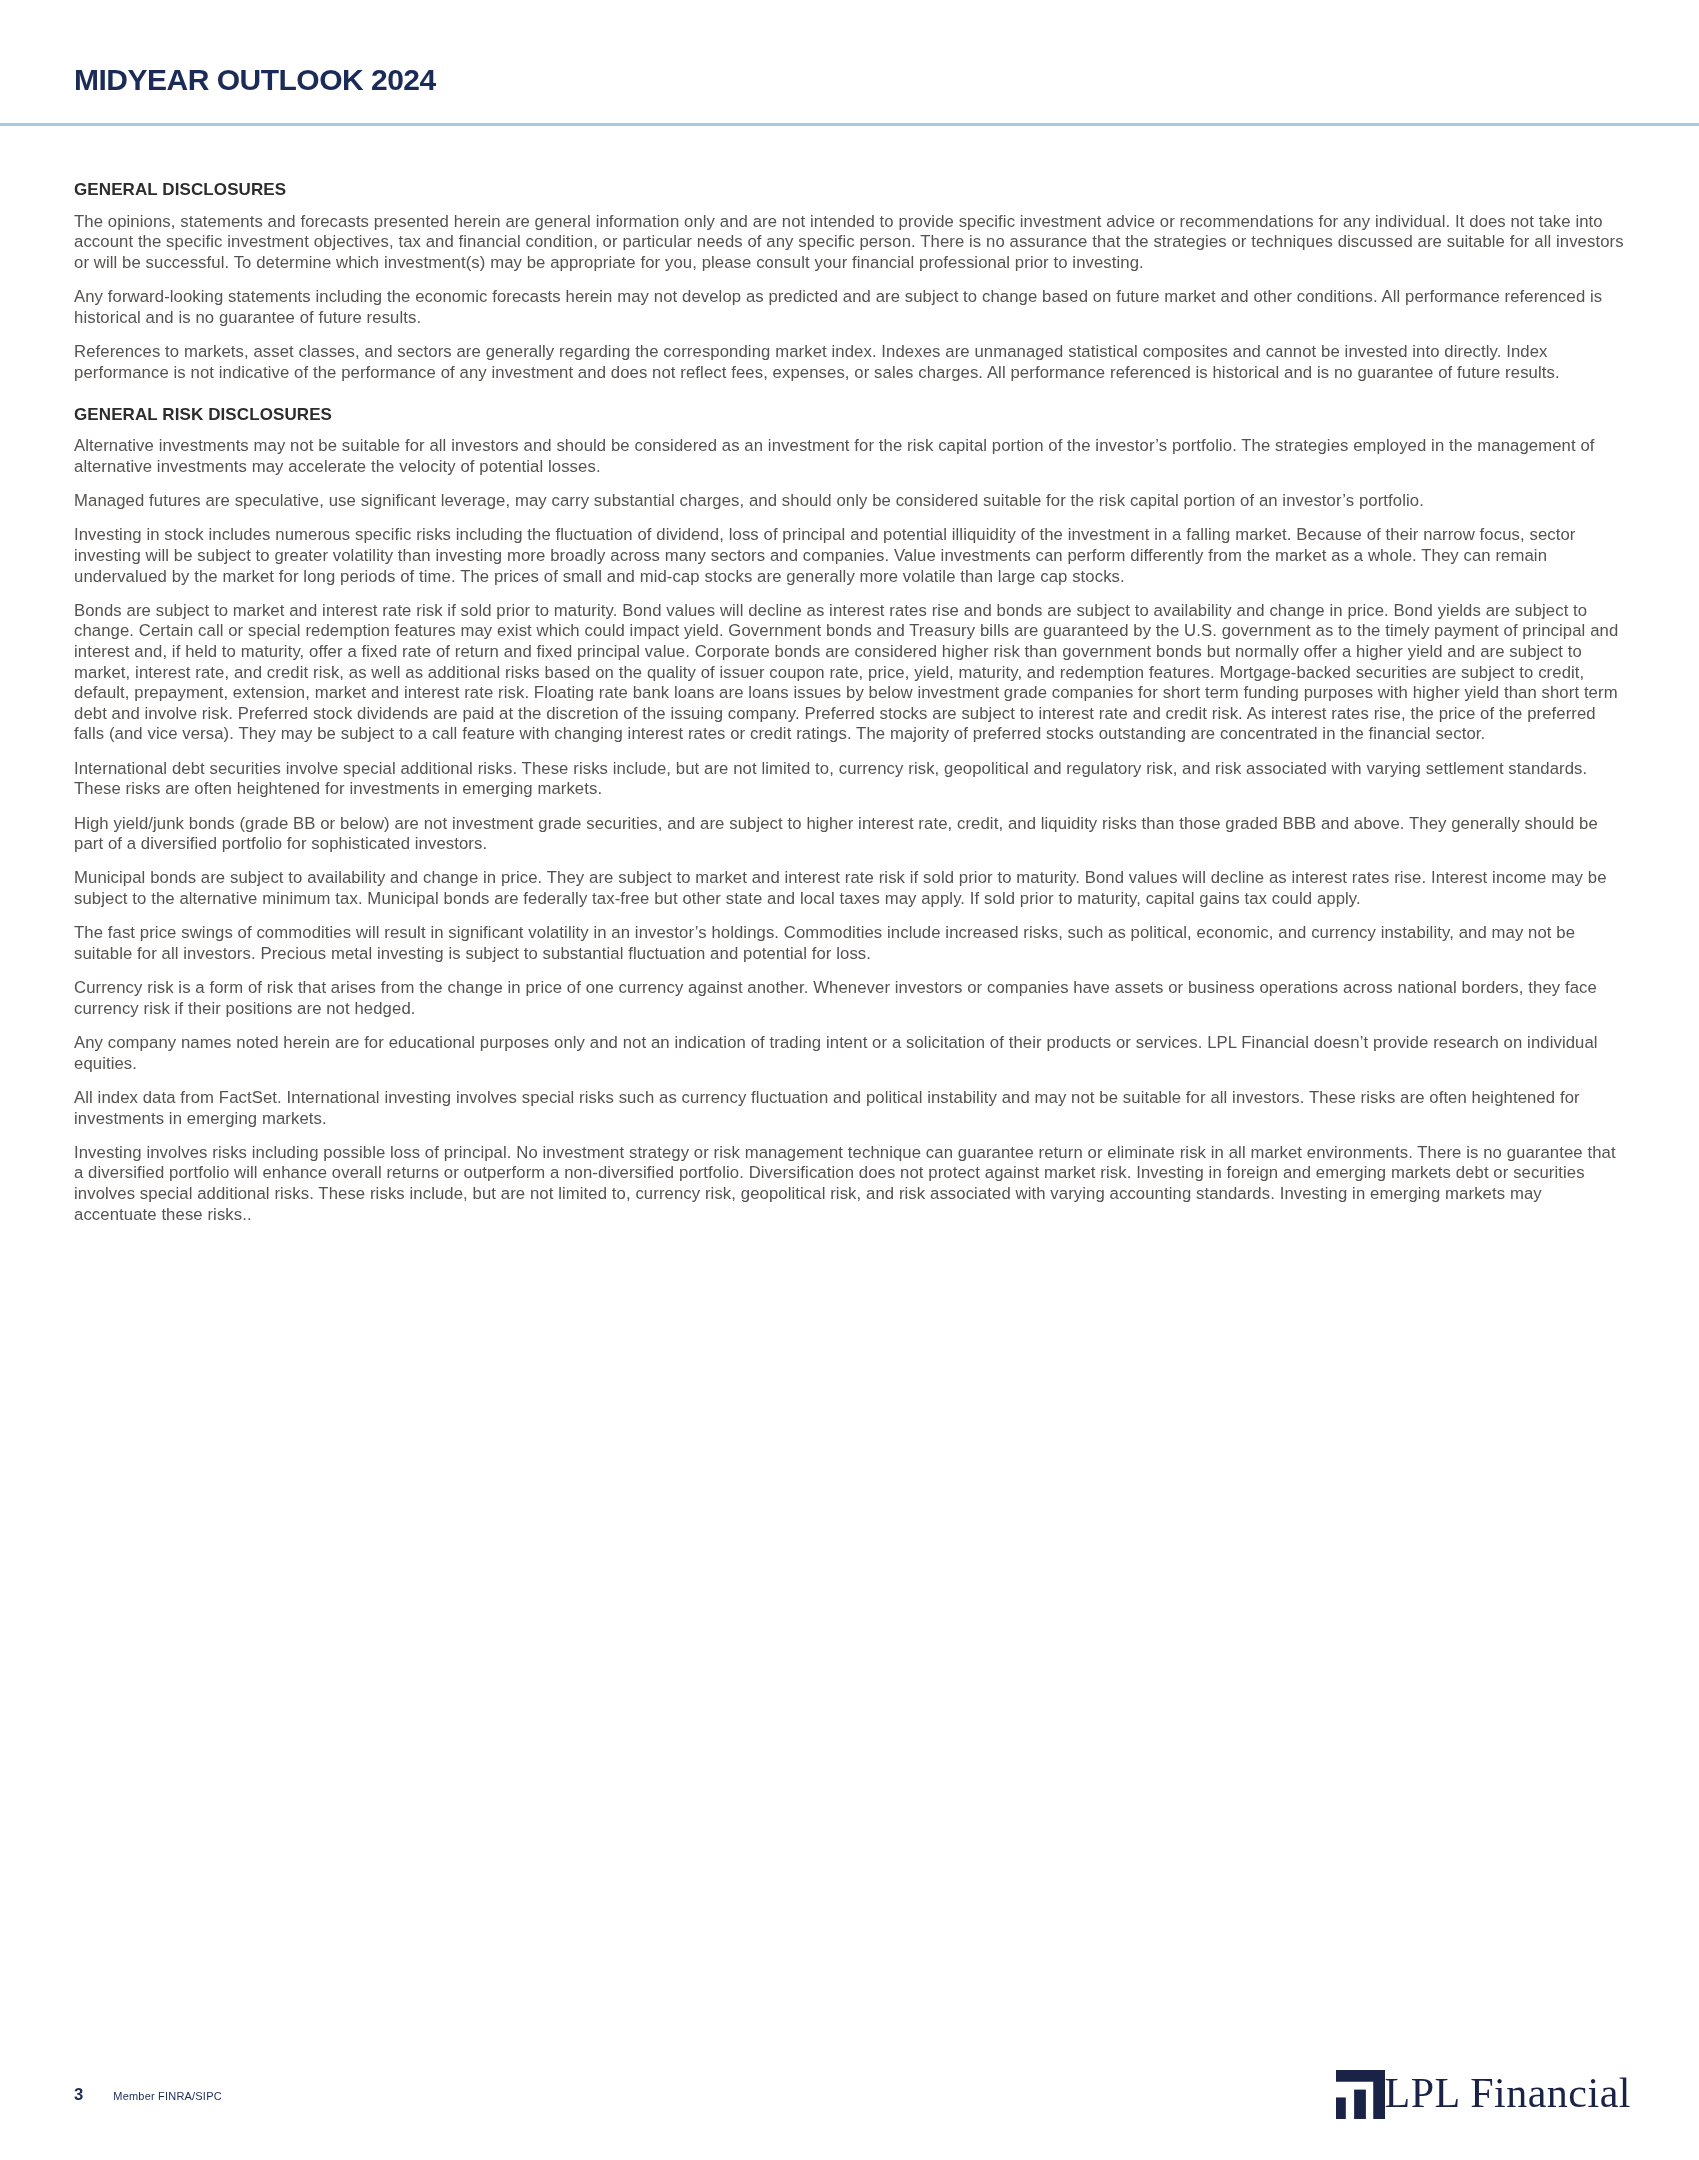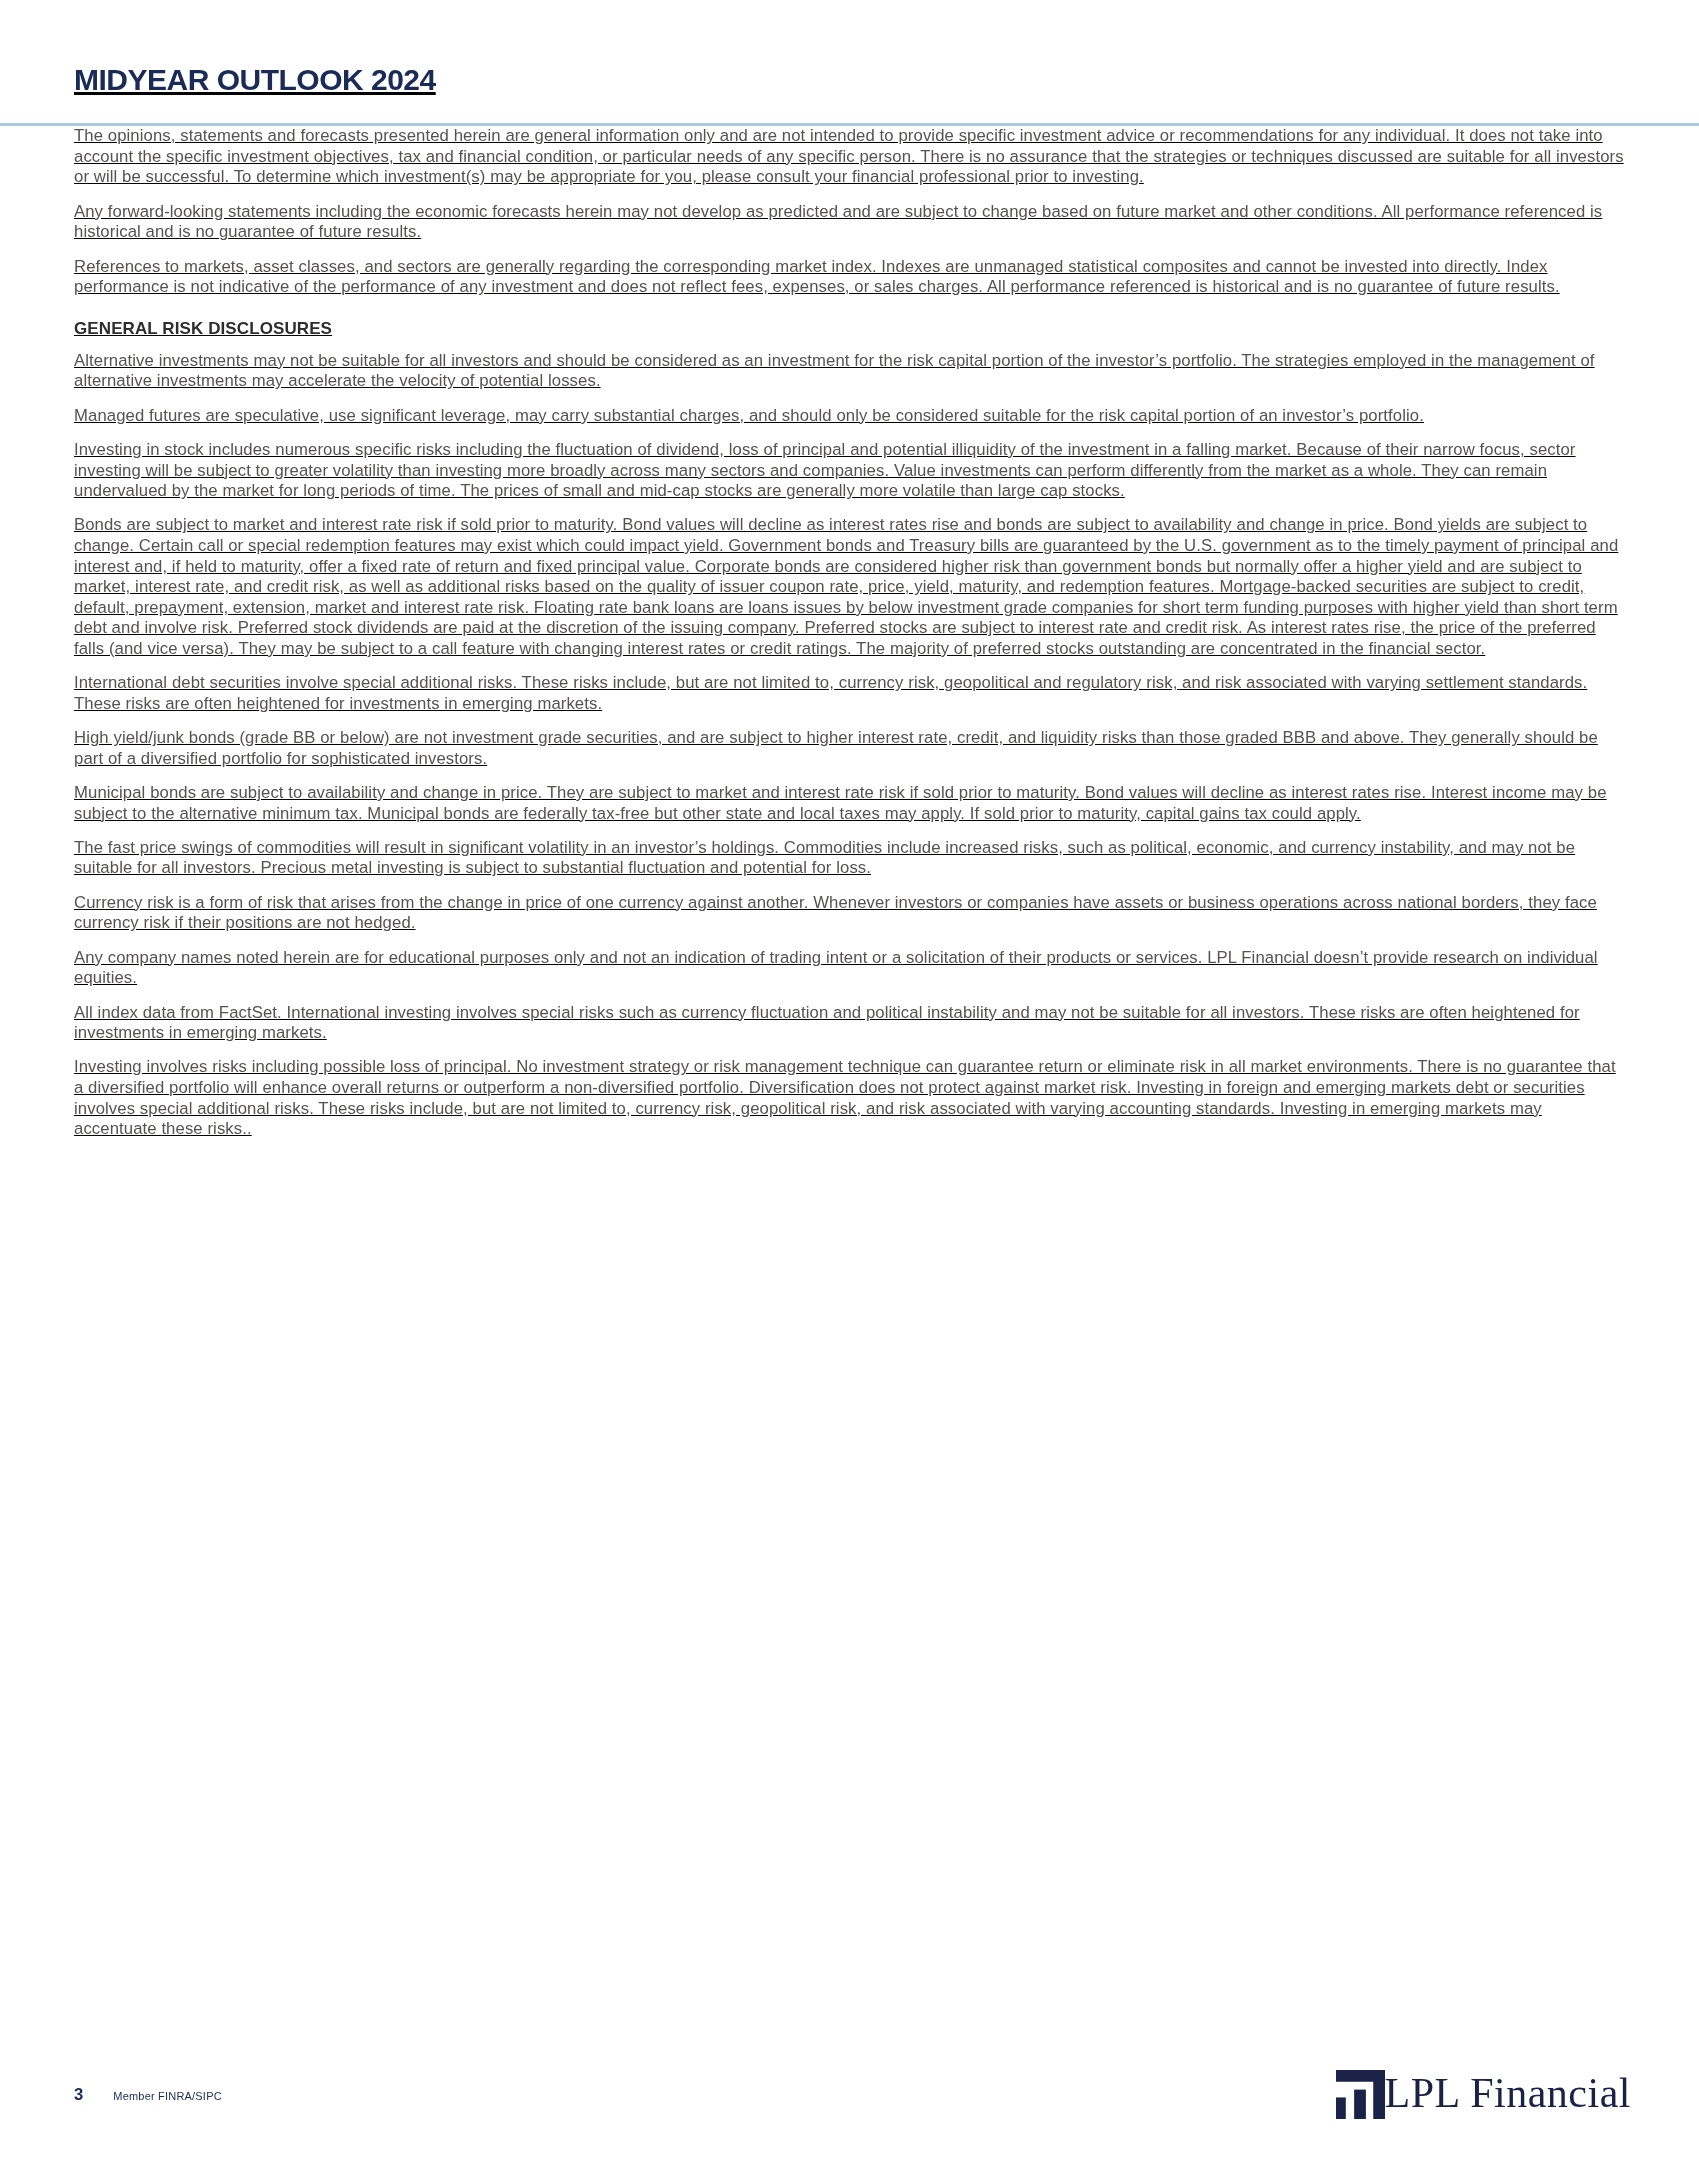--- a/index.html
+++ b/index.html
@@ -8,21 +8,20 @@
     background: #ffffff;
   }
   .page {
     position: relative;
     width: 1700px;
     height: 2160px;
     background: #ffffff;
     font-family: "Liberation Sans", sans-serif;
     overflow: hidden;
     box-sizing: border-box;
-    text-decoration: underline;
   }
   .doc-header h1 {
     margin: 63px 74px 0 74px;
     font-size: 30px;
     line-height: 33px;
     font-weight: bold;
     letter-spacing: -0.5px;
     color: #1b2b57;
   }
   .header-rule {
@@ -101,20 +100,21 @@
 <div class="page">
 
   <header class="doc-header">
     <h1>MIDYEAR OUTLOOK 2024</h1>
     <div class="header-rule"></div>
   </header>
 
   <main>
 
     <section>
+      <h2>GENERAL DISCLOSURES</h2>
       <p class="disclosure">The opinions, statements and forecasts presented herein are general information only and are not intended to provide specific investment advice or recommendations for any individual. It does not take into account the specific investment objectives, tax and financial condition, or particular needs of any specific person. There is no assurance that the strategies or techniques discussed are suitable for all investors or will be successful. To determine which investment(s) may be appropriate for you, please consult your financial professional prior to investing.</p>
       <p class="disclosure">Any forward-looking statements including the economic forecasts herein may not develop as predicted and are subject to change based on future market and other conditions. All performance referenced is historical and is no guarantee of future results.</p>
       <p class="disclosure">References to markets, asset classes, and sectors are generally regarding the corresponding market index. Indexes are unmanaged statistical composites and cannot be invested into directly. Index performance is not indicative of the performance of any investment and does not reflect fees, expenses, or sales charges. All performance referenced is historical and is no guarantee of future results.</p>
     </section>
 
     <section>
       <h2>GENERAL RISK DISCLOSURES</h2>
       <p class="disclosure">Alternative investments may not be suitable for all investors and should be considered as an investment for the risk capital portion of the investor’s portfolio. The strategies employed in the management of alternative investments may accelerate the velocity of potential losses.</p>
       <p class="disclosure">Managed futures are speculative, use significant leverage, may carry substantial charges, and should only be considered suitable for the risk capital portion of an investor’s portfolio.</p>
       <p class="disclosure">Investing in stock includes numerous specific risks including the fluctuation of dividend, loss of principal and potential illiquidity of the investment in a falling market. Because of their narrow focus, sector investing will be subject to greater volatility than investing more broadly across many sectors and companies. Value investments can perform differently from the market as a whole. They can remain undervalued by the market for long periods of time. The prices of small and mid-cap stocks are generally more volatile than large cap stocks.</p>

